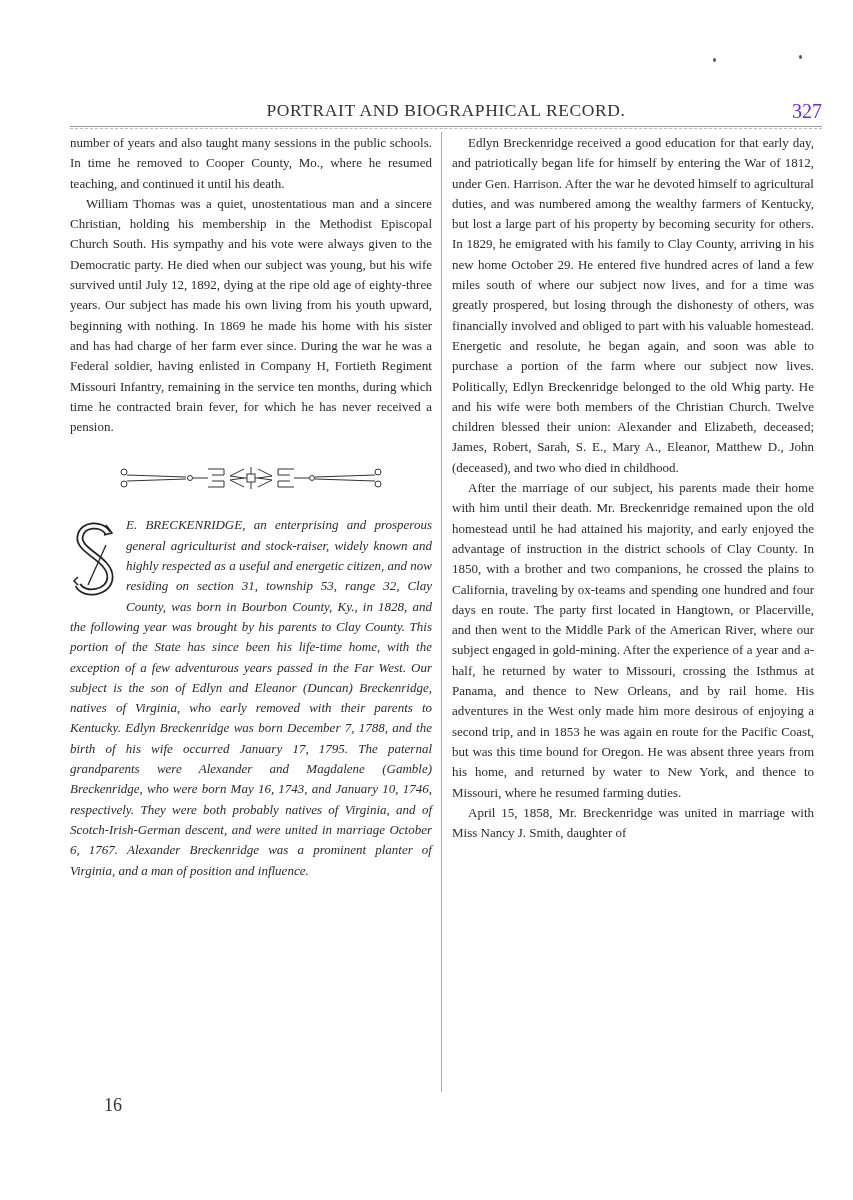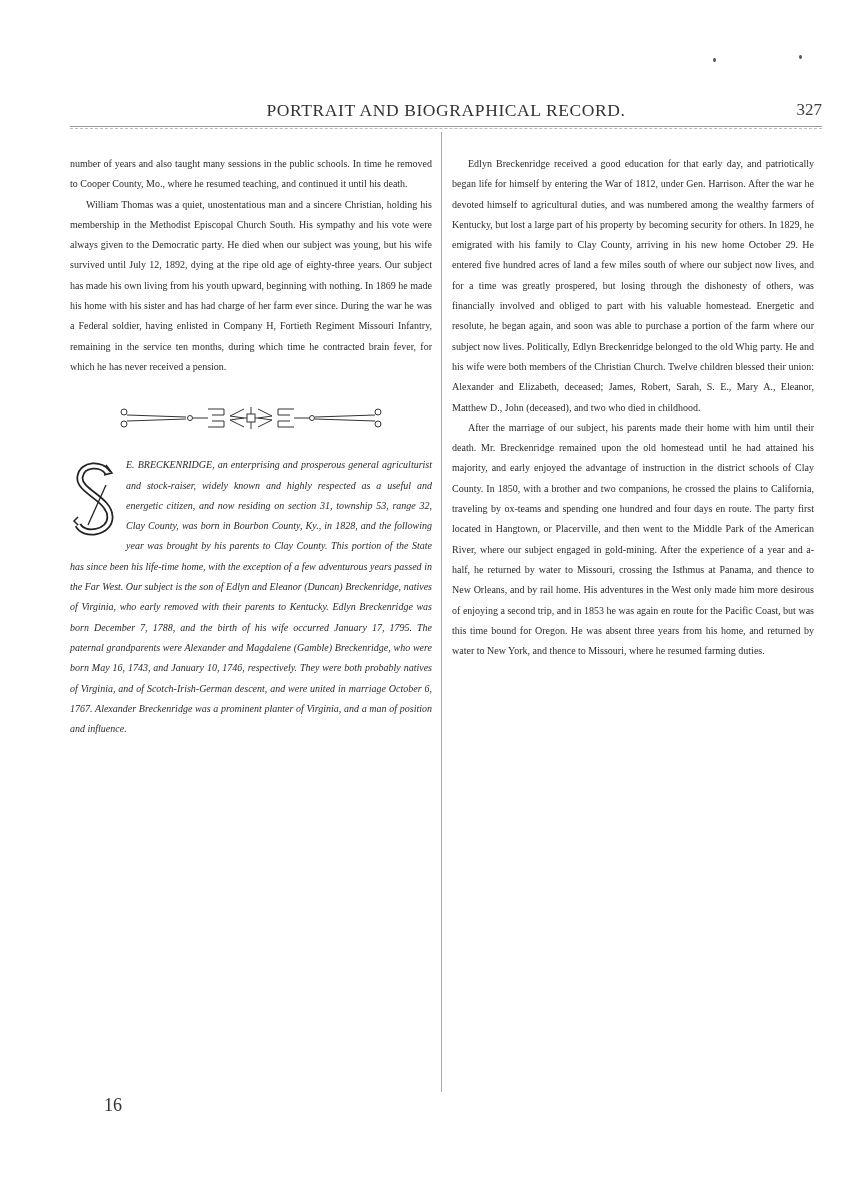--- a/index.html
+++ b/index.html
@@ -39,47 +39,46 @@
       top: 0;
       text-align: center;
       font-size: 17.5px;
       letter-spacing: 0.6px;
       color: #333;
     }
     .page-number {
       position: absolute;
       right: 0;
       top: 0;
-      font-size: 17px;
-      color: #404040;
+      font-size: 20px;
+      color: #6d28d9;
     }
     .head-rule {
       position: absolute;
       left: 54px;
       top: 126px;
       width: 752px;
       height: 0;
       border-top: 1px solid #999;
     }
     .head-rule2 {
       position: absolute;
       left: 54px;
       top: 128px;
       width: 752px;
       height: 0;
       border-top: 1px dashed #bbb;
     }
     .column {
       position: absolute;
       top: 133px;
-      font-size: 10px;
+      font-size: 13px;
       line-height: 20.3px;
       text-align: justify;
       color: #2b2b2b;
-      margin-top: 21px;
     }
     .col-left { left: 54px; width: 362px; }
     .col-right { left: 436px; width: 362px; }
     .column-divider {
       position: absolute;
       left: 425px;
       top: 132px;
       width: 0;
       height: 960px;
       border-left: 1px solid #aaa;
@@ -182,15 +181,16 @@
       </svg>
       <span>E. BRECKENRIDGE, an enterprising and prosperous general agriculturist and stock-raiser, widely known and highly respected as a useful and energetic citizen, and now residing on section 31, township 53, range 32, Clay County, was born in Bourbon County, Ky., in 1828, and the following year was brought by his parents to Clay County. This portion of the State has since been his life-time home, with the exception of a few adventurous years passed in the Far West. Our subject is the son of Edlyn and Eleanor (Duncan) Breckenridge, natives of Virginia, who early removed with their parents to Kentucky. Edlyn Breckenridge was born December 7, 1788, and the birth of his wife occurred January 17, 1795. The paternal grandparents were Alexander and Magdalene (Gamble) Breckenridge, who were born May 16, 1743, and January 10, 1746, respectively. They were both probably natives of Virginia, and of Scotch-Irish-German descent, and were united in marriage October 6, 1767. Alexander Breckenridge was a prominent planter of Virginia, and a man of position and influence.</span>
     </p>
   </div>
 
   <div class="folio">16</div>
 
   <div class="column col-right">
     <p>Edlyn Breckenridge received a good education for that early day, and patriotically began life for himself by entering the War of 1812, under Gen. Harrison. After the war he devoted himself to agricultural duties, and was numbered among the wealthy farmers of Kentucky, but lost a large part of his property by becoming security for others. In 1829, he emigrated with his family to Clay County, arriving in his new home October 29. He entered five hundred acres of land a few miles south of where our subject now lives, and for a time was greatly prospered, but losing through the dishonesty of others, was financially involved and obliged to part with his valuable homestead. Energetic and resolute, he began again, and soon was able to purchase a portion of the farm where our subject now lives. Politically, Edlyn Breckenridge belonged to the old Whig party. He and his wife were both members of the Christian Church. Twelve children blessed their union: Alexander and Elizabeth, deceased; James, Robert, Sarah, S. E., Mary A., Eleanor, Matthew D., John (deceased), and two who died in childhood.</p>
     <p>After the marriage of our subject, his parents made their home with him until their death. Mr. Breckenridge remained upon the old homestead until he had attained his majority, and early enjoyed the advantage of instruction in the district schools of Clay County. In 1850, with a brother and two companions, he crossed the plains to California, traveling by ox-teams and spending one hundred and four days en route. The party first located in Hangtown, or Placerville, and then went to the Middle Park of the American River, where our subject engaged in gold-mining. After the experience of a year and a-half, he returned by water to Missouri, crossing the Isthmus at Panama, and thence to New Orleans, and by rail home. His adventures in the West only made him more desirous of enjoying a second trip, and in 1853 he was again en route for the Pacific Coast, but was this time bound for Oregon. He was absent three years from his home, and returned by water to New York, and thence to Missouri, where he resumed farming duties.</p>
+    <p>April 15, 1858, Mr. Breckenridge was united in marriage with Miss Nancy J. Smith, daughter of</p>
   </div>
 
 </div>
 
 </body></html>

